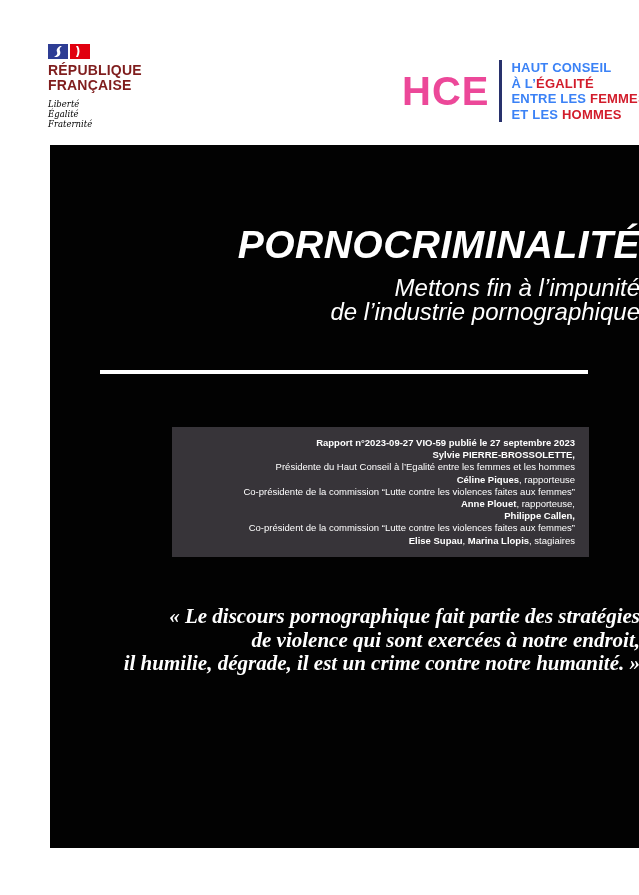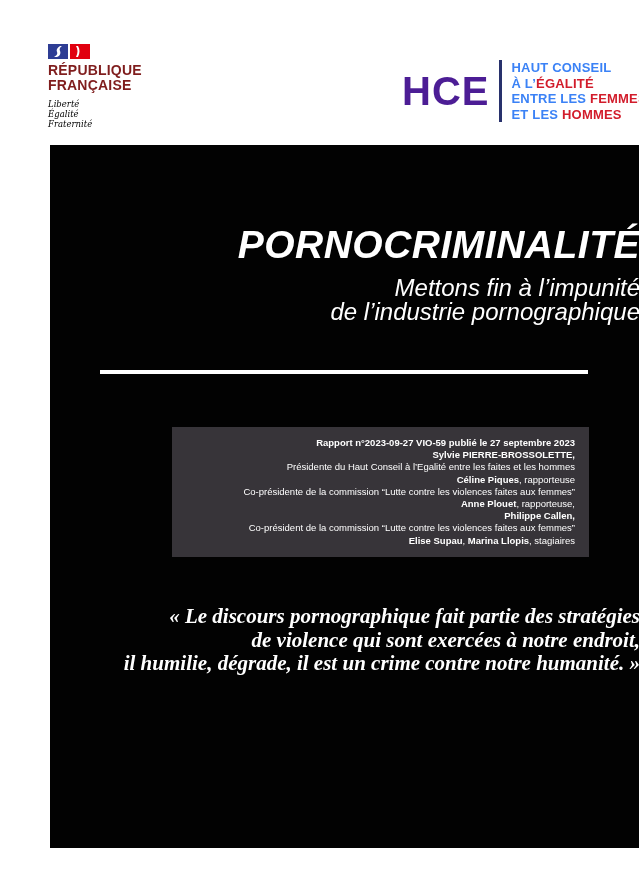--- a/index.html
+++ b/index.html
@@ -15,21 +15,21 @@
   .gov-logo { position: absolute; left: 48px; top: 44px; width: 180px; }
   .flag { display: flex; gap: 2px; margin-bottom: 4px; }
   .flag-block { width: 20px; height: 15px; position: relative; }
   .flag-blue { background: #2e3d94; }
   .flag-red  { background: #e1000f; }
   .flag-block svg { position: absolute; inset: 0; }
   .gov-title { font-weight: bold; font-size: 14px; line-height: 15px; color: #7f1d1d; letter-spacing: 0.2px; }
   .gov-motto { margin-top: 6px; font-family: "DejaVu Serif", serif; font-style: italic; font-size: 8.5px; line-height: 10px; color: #000; }
 
   .hce-logo { position: absolute; left: 402px; top: 60px; display: flex; align-items: center; }
-  .hce-acronym { font-size: 40px; font-weight: bold; color: #4c1d95; letter-spacing: 1px; line-height: 1; margin-right: 10px; }
+  .hce-acronym { font-size: 40px; font-weight: bold; color: #ec4899; letter-spacing: 1px; line-height: 1; margin-right: 10px; }
   .hce-bar { width: 3px; height: 62px; background: #28316c; margin-right: 9px; }
   .hce-lines { font-size: 13px; font-weight: bold; line-height: 15.5px; letter-spacing: 0.2px; white-space: nowrap; }
   .navy { color: #3b82f6; }
   .red  { color: #d21c2b; }
 
   
   .panel {
     position: absolute;
     left: 50px; top: 145px;
     width: 639px; height: 703px;
@@ -135,21 +135,21 @@
   <div class="right-col cover-subtitle">
     <div>Mettons fin à l’impunité</div>
     <div>de l’industrie pornographique</div>
   </div>
 
   <div class="rule"></div>
 
   <div class="info-box">
     <div><span class="bold">Rapport n°2023-09-27 VIO-59 publié le 27 septembre 2023</span></div>
     <div><span class="bold">Sylvie PIERRE-BROSSOLETTE,</span></div>
-    <div><span>Présidente du Haut Conseil à l’Egalité entre les faites et les hommes</span></div>
+    <div><span>Présidente du Haut Conseil à l’Egalité entre les femmes et les hommes</span></div>
     <div><span class="bold">Céline Piques</span><span>, rapporteuse</span></div>
     <div><span>Co-présidente de la commission “Lutte contre les violences faites aux femmes”</span></div>
     <div><span class="bold">Anne Plouet</span><span>, rapporteuse,</span></div>
     <div><span class="bold">Philippe Callen,</span></div>
     <div><span>Co-président de la commission “Lutte contre les violences faites aux femmes”</span></div>
     <div><span class="bold">Elise Supau</span><span>, </span><span class="bold">Marina Llopis</span><span>, stagiaires</span></div>
   </div>
 
   <div class="right-col quote">
     <div>« Le discours pornographique fait partie des stratégies</div>

